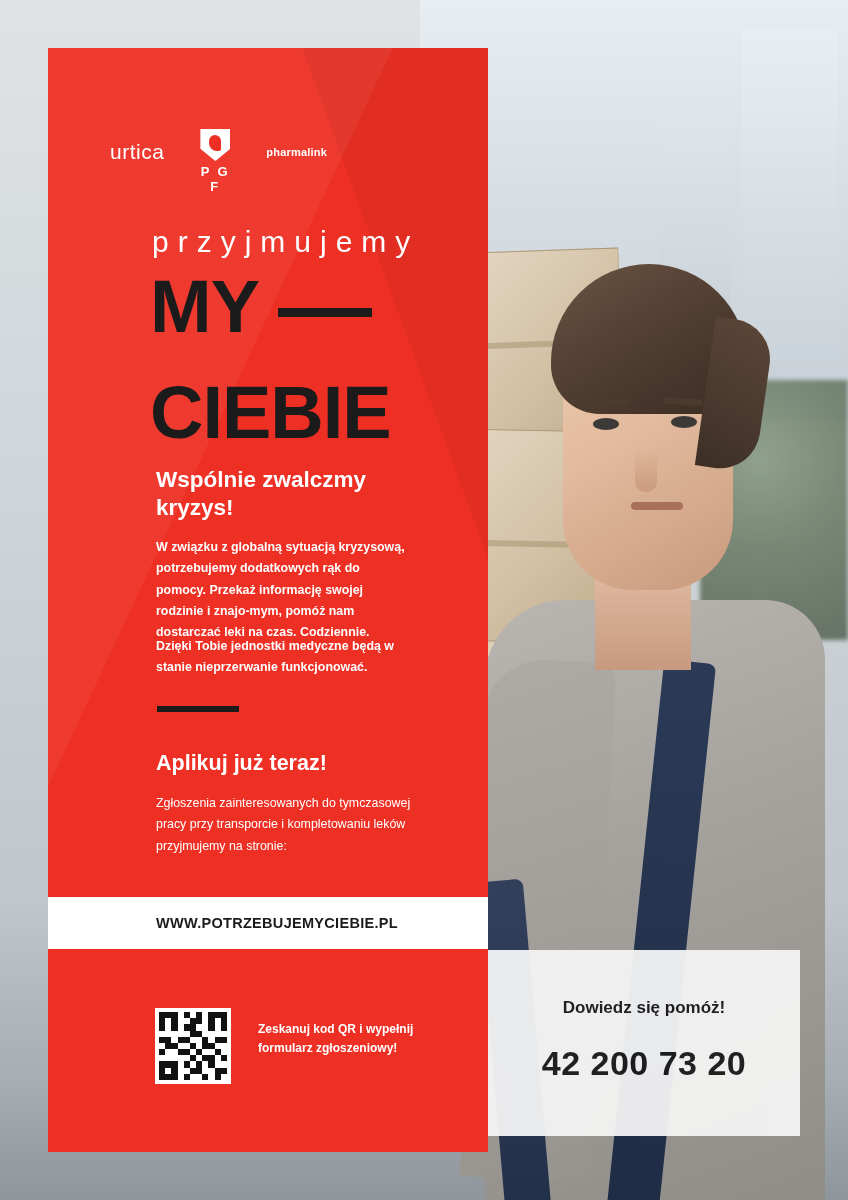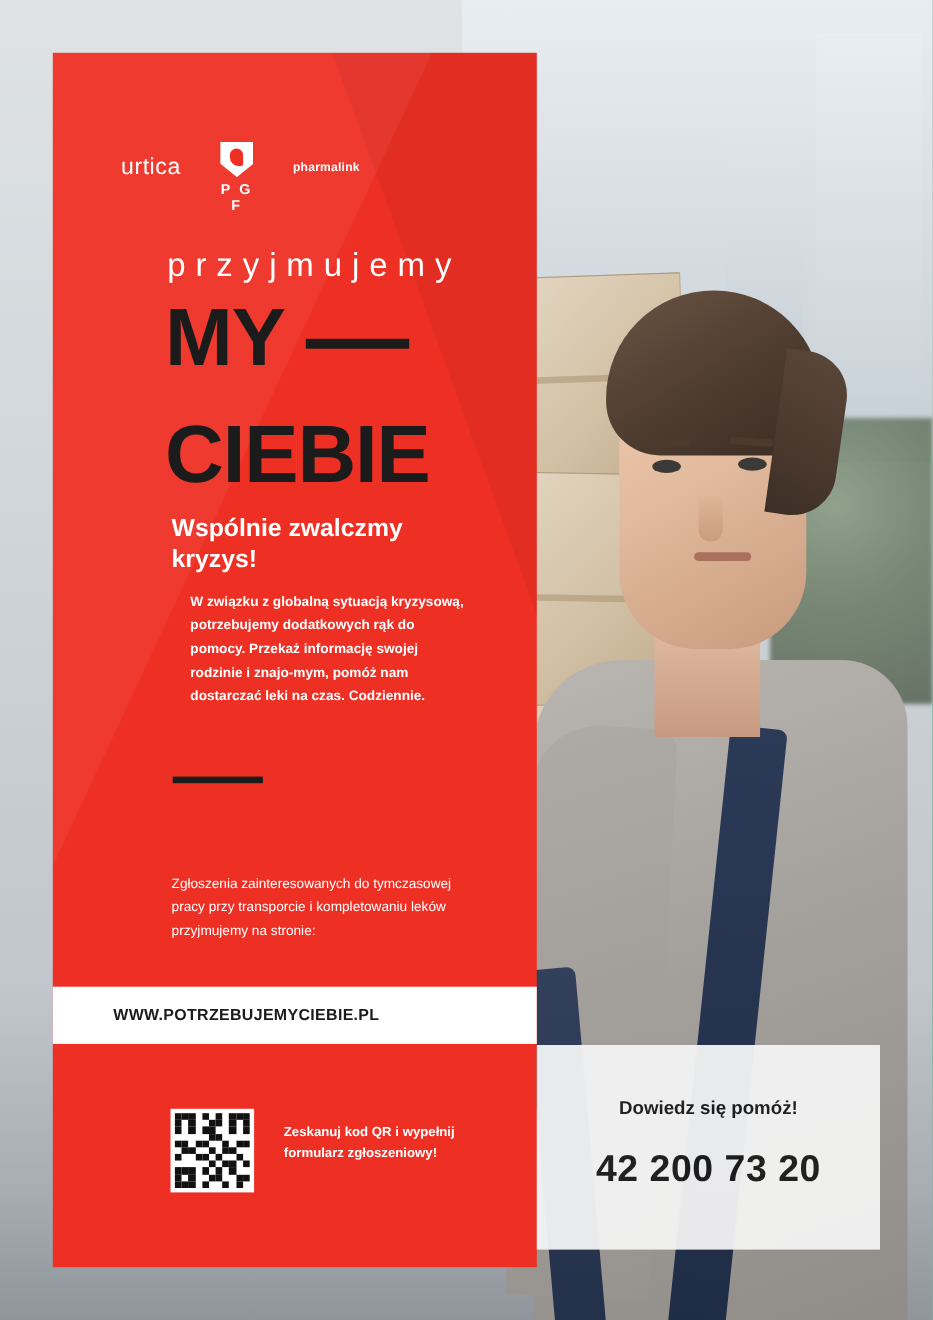--- a/index.html
+++ b/index.html
@@ -13,21 +13,21 @@
     font-family: "Liberation Sans", sans-serif;
     overflow: hidden;
     position: relative;
   }
 
   .poster {
     position: absolute;
     left: 0; top: 0;
     width: 848px;
     height: 1200px;
-    background: #15803d;
+    background: #737373;
     overflow: hidden;
   }
 
   
   .photo-bg {
     position: absolute;
     inset: 0;
     background:
       linear-gradient(180deg, #dfe3e6 0%, #cfd5d9 40%, #c2c8cd 70%, #b9bfc4 100%);
   }
@@ -236,21 +236,20 @@
     font-size: 22.5px;
     font-weight: 700;
     line-height: 1.25;
   }
   .body-1 {
     position: absolute; left: 156px; top: 537px; width: 256px;
     color: #ffffff;
     font-size: 12.4px;
     font-weight: 700;
     line-height: 1.72;
-    margin-left: 17px;
   }
   .body-2 {
     position: absolute; left: 156px; top: 636px; width: 268px;
     color: #ffffff;
     font-size: 12.4px;
     font-weight: 700;
     line-height: 1.72;
   }
   .rule {
     position: absolute; left: 157px; top: 706px;
@@ -266,21 +265,21 @@
   }
 
   
   .url-strip {
     position: absolute; left: 48px; top: 897px;
     width: 440px; height: 52px;
     background: #ffffff;
     display: flex; align-items: center;
   }
   .url-text {
-    margin-left: 55px;
+    margin-left: 108px;
     color: #1b1b1b;
     font-size: 14.5px;
     font-weight: 700;
     letter-spacing: .3px;
   }
 
   
   .qr-box {
     position: absolute; left: 155px; top: 1008px;
     width: 76px; height: 76px;
@@ -377,23 +376,25 @@
     <div class="logo-pharmalink">pharmalink</div>
   </div>
 
   <div class="kicker">przyjmujemy</div>
   <div class="head-my">MY</div>
   <div class="head-dash"></div>
   <div class="head-ciebie">CIEBIE</div>
 
   <div class="subhead">Wspólnie zwalczmy kryzys!</div>
   <div class="body-1">W związku z globalną sytuacją kryzysową, potrzebujemy dodatkowych rąk do pomocy. Przekaż informację swojej rodzinie i znajo-mym, pomóż nam dostarczać leki na czas. Codziennie.</div>
+  <div class="body-2">Dzięki Tobie jednostki medyczne będą w stanie nieprzerwanie funkcjonować.</div>
 
   <div class="rule"></div>
 
+  <div class="apply-head">Aplikuj już teraz!</div>
   <div class="apply-body">Zgłoszenia zainteresowanych do tymczasowej pracy przy transporcie i kompletowaniu leków przyjmujemy na stronie:</div>
 
   <div class="url-strip">
     <div class="url-text">WWW.POTRZEBUJEMYCIEBIE.PL</div>
   </div>
 
   <div class="qr-box">
     <div class="qr-grid">
       <i class="on"></i>
         <i class="on"></i>

